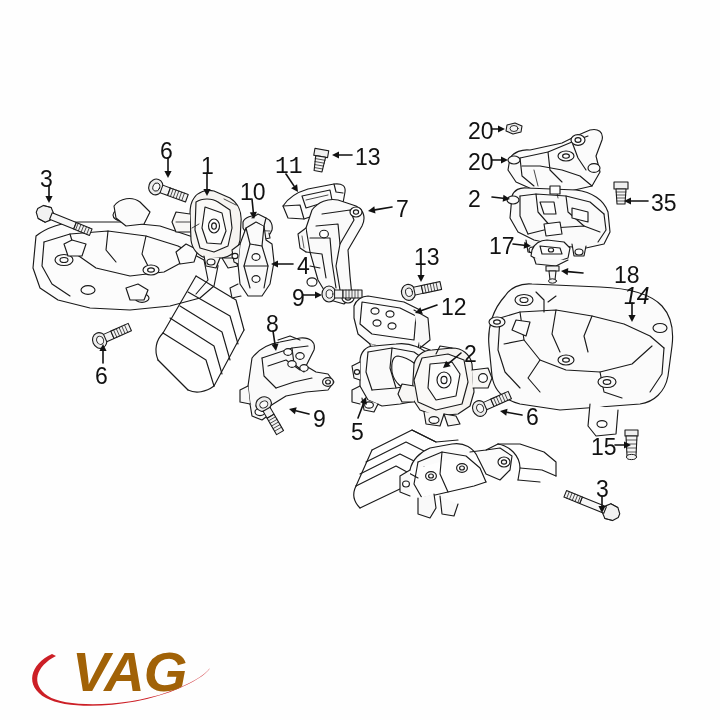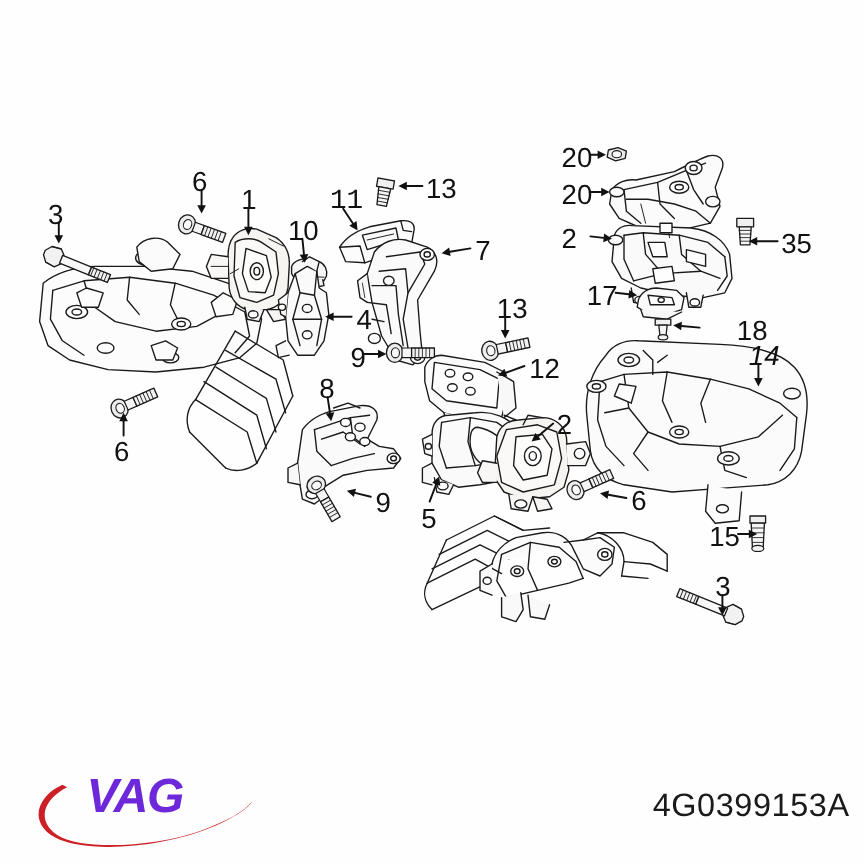--- a/index.html
+++ b/index.html
@@ -44,25 +44,25 @@
     left: 22px;
     top: 8px;
     width: 230px;
     height: 70px;
   }
   #logo-text {
     position: absolute;
     left: 50px;
     top: 2px;
     font-family: "Liberation Sans", sans-serif;
-    font-size: 40px;
+    font-size: 56px;
     font-weight: bold;
     font-style: italic;
     letter-spacing: -1px;
-    color: #6d28d9;
+    color: #a16207;
     line-height: 1;
   }
   #partnumber {
     position: absolute;
     right: 12px;
     top: 22px;
     font-family: "Liberation Sans", sans-serif;
     font-size: 27px;
     color: #1a1a1a;
     letter-spacing: 0.5px;
@@ -535,16 +535,15 @@
     </div>
 
   <div id="footer">
     <div id="logo-wrap">
       <svg width="230" height="70" viewBox="0 0 230 70">
         <path d="M30,12 C8,22 2,44 24,56 C48,69 112,66 158,46 C178,37 186,30 188,26
                  C182,34 168,42 146,50 C104,65 44,66 26,54 C8,42 14,24 34,14 Z" fill="#cc1f26"></path>
       </svg>
       <div id="logo-text">VAG</div>
     </div>
-    <div id="partnumber">4G0399153A</div>
   </div>
 
 </div>
 
 </body></html>

